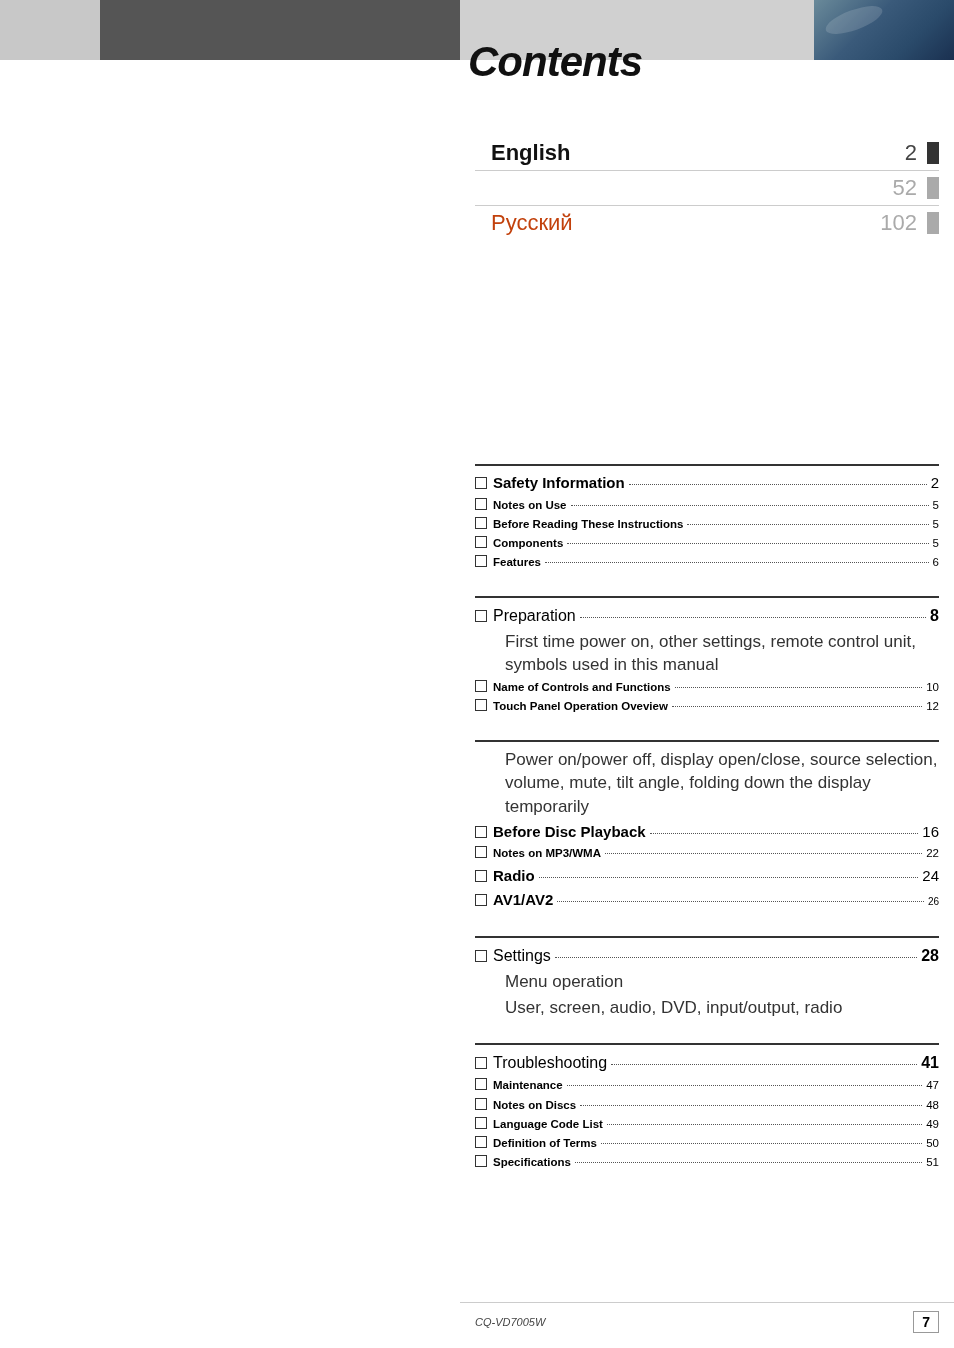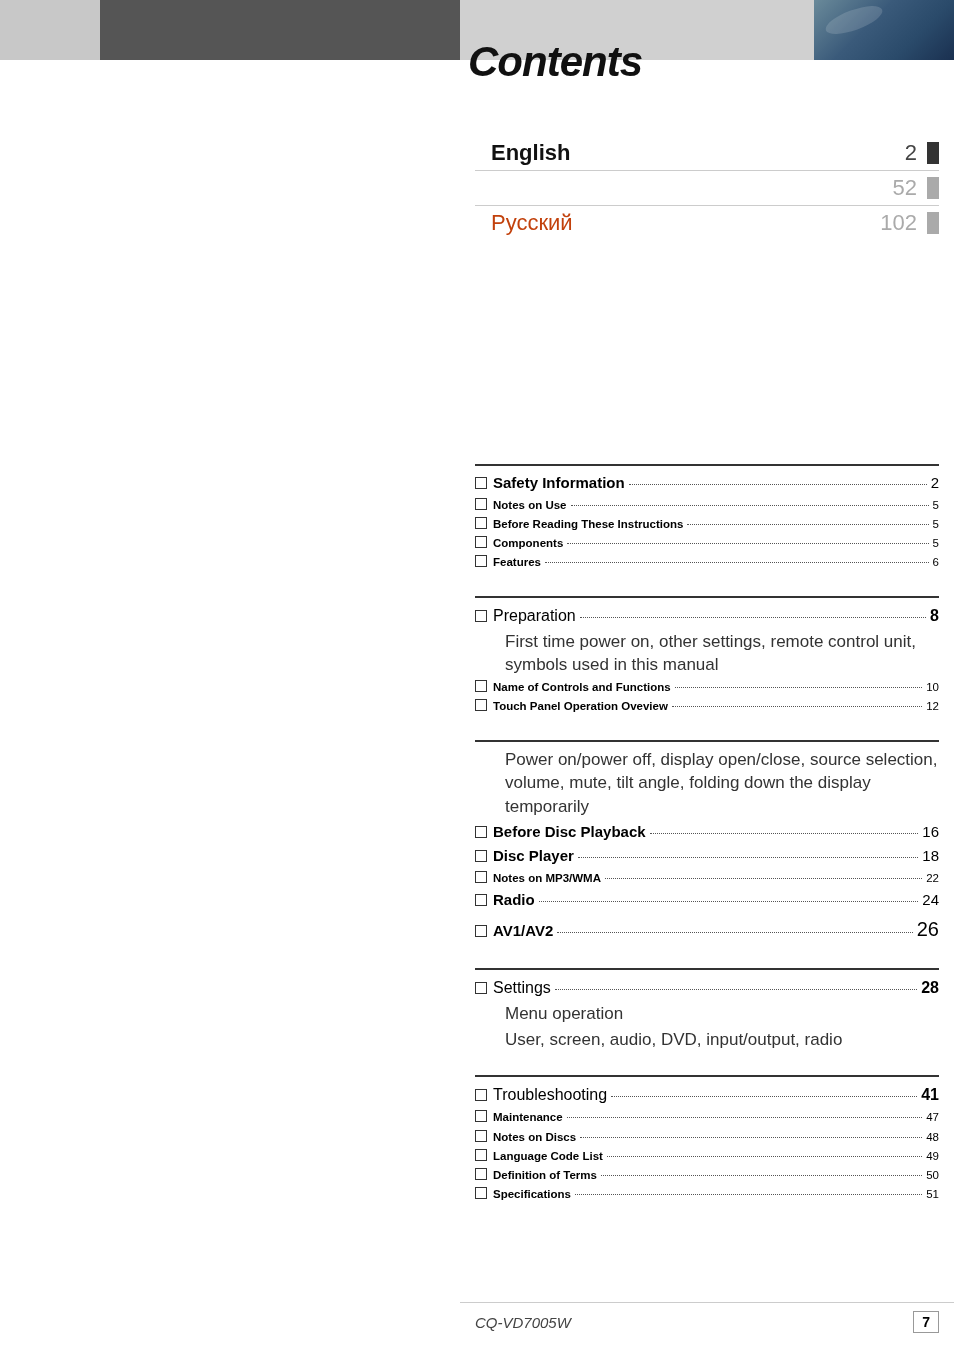--- a/index.html
+++ b/index.html
@@ -246,21 +246,21 @@
       right: 0;
       display: flex;
       justify-content: space-between;
       align-items: center;
       padding: 0 15px;
       border-top: 1px solid #ccc;
       padding-top: 8px;
     }
 
     .footer-model {
-      font-size: 15px;
+      font-size: 11px;
       color: #444;
       font-style: italic;
     }
 
     .footer-page {
       font-size: 14px;
       font-weight: bold;
       border: 1px solid #999;
       padding: 2px 8px;
     }
@@ -395,46 +395,40 @@
 
       <div class="toc-sub">Power on/power off, display open/close, source selection, volume, mute, tilt angle, folding down the display temporarily</div>
 
       <div class="toc-entry">
         <div class="toc-checkbox"></div>
         <span class="toc-title" style="font-size:15px;">Before Disc Playback</span>
         <span class="toc-dots"></span>
         <span class="toc-page" style="font-size:15px;">16</span>
       </div>
 
-      <div class="toc-entry">
-        <div class="toc-checkbox"></div>
-        <span class="toc-title" style="font-size:15px;">Disc Player</span>
-        <span class="toc-dots"></span>
-        <span class="toc-page" style="font-size:15px;">18</span>
-      </div>
 
       <div class="toc-entry">
         <div class="toc-checkbox"></div>
         <span class="toc-title toc-entry-small">Notes on MP3/WMA</span>
         <span class="toc-dots"></span>
         <span class="toc-page toc-entry-small">22</span>
       </div>
 
       <div class="toc-entry">
         <div class="toc-checkbox"></div>
         <span class="toc-title" style="font-size:15px;">Radio</span>
         <span class="toc-dots"></span>
         <span class="toc-page" style="font-size:15px;">24</span>
       </div>
 
       <div class="toc-entry">
         <div class="toc-checkbox"></div>
         <span class="toc-title" style="font-size:15px;">AV1/AV2</span>
         <span class="toc-dots"></span>
-        <span class="toc-page" style="font-size:20px;">26</span>
+        <span class="toc-page" style="font-size:10px;">26</span>
       </div>
     </div>
 
     <div class="spacer-sm"></div>
 
     <div class="section-block">
       <div class="section-divider-dark"></div>
 
       <div class="toc-entry">
         <div class="toc-checkbox"></div>

